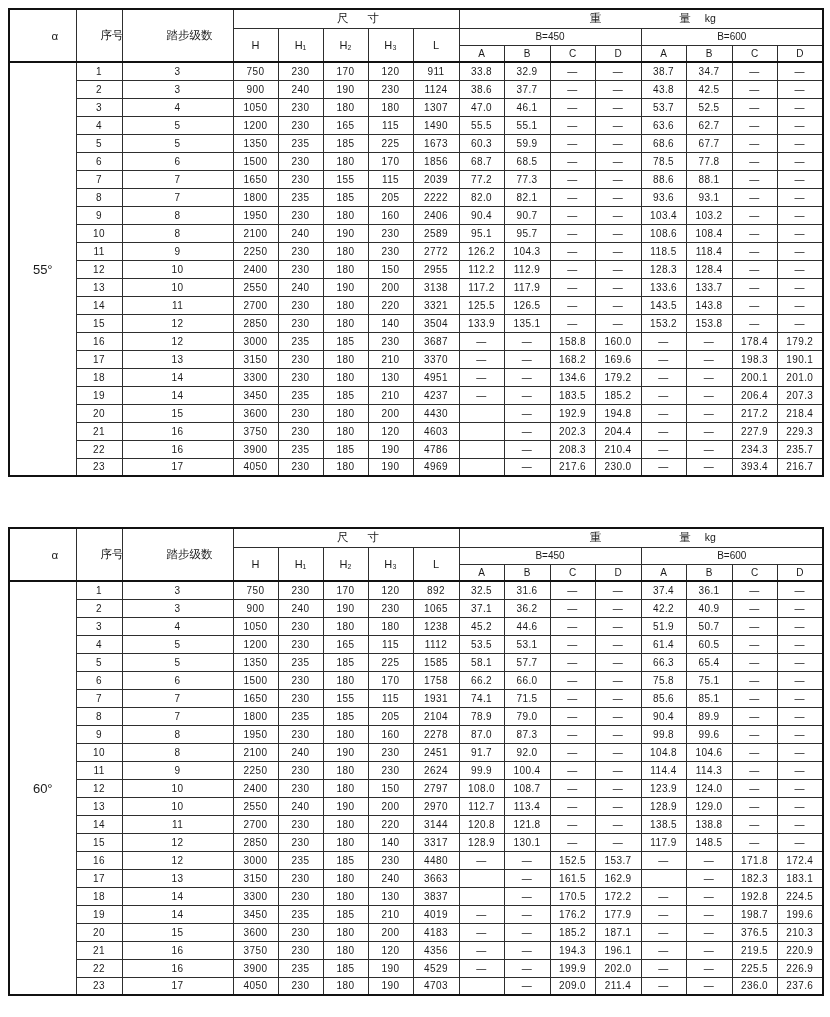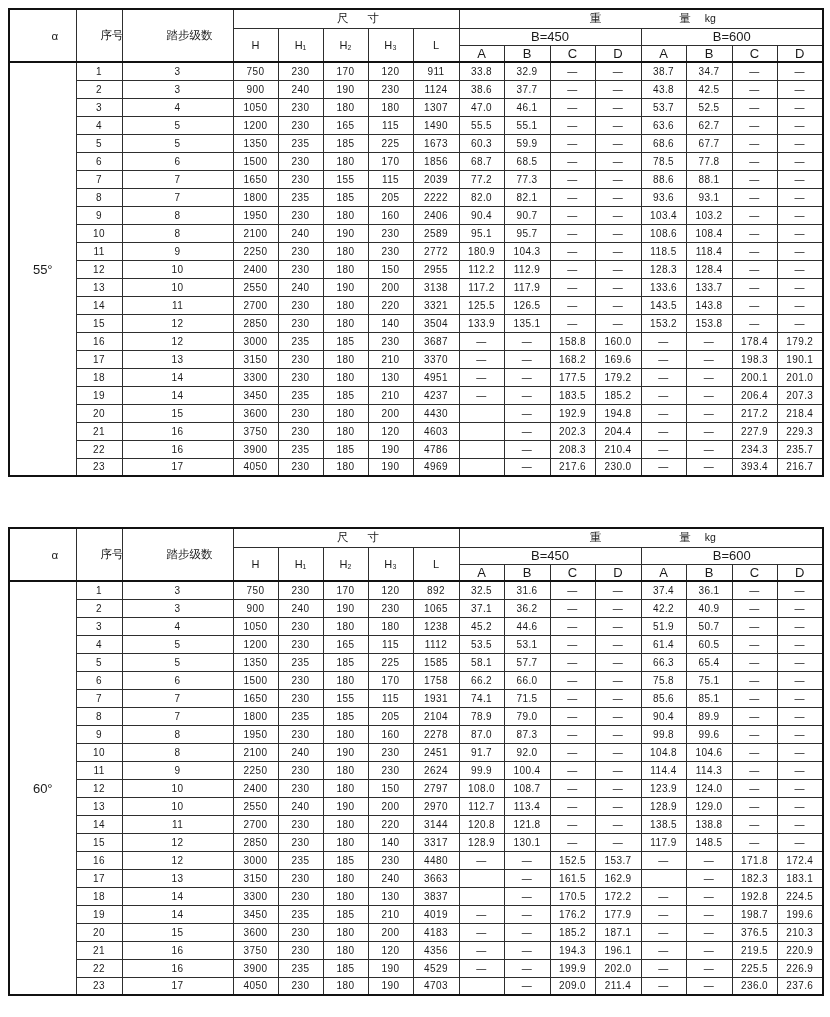--- a/index.html
+++ b/index.html
@@ -21,21 +21,21 @@
     padding: 0;
     text-align: center;
     vertical-align: middle;
     white-space: nowrap;
     overflow: hidden;
     font-weight: normal;
   }
   thead tr:nth-child(1) { height: 19px; }
   thead tr:nth-child(2) { height: 17px; }
   thead tr:nth-child(3) { height: 17px; }
-  thead th { font-size: 13px; }
+  thead th { font-size: 10px; }
   thead th.cjk { font-size: 11.5px; padding-left: 24px; }
   th.dim-title { word-spacing: 16px; }
   th.weight-title .wz2 { margin-left: 78px; }
   th.weight-title .wunit { margin-left: 14px; font-size: 10.5px; }
   .hb { border-bottom: 2px solid #111 !important; }
   tbody tr { height: 18px; }
   tbody td { font-size: 10px; letter-spacing: 0.4px; }
   td.alpha-cell { font-size: 13px; letter-spacing: 0; }
   .sub { font-size: 11px; }
 </style>
@@ -265,21 +265,21 @@
               <td>—</td>
             </tr>
             <tr>
               <td>11</td>
               <td>9</td>
               <td>2250</td>
               <td>230</td>
               <td>180</td>
               <td>230</td>
               <td>2772</td>
-              <td>180.9</td>
+              <td>126.2</td>
               <td>104.3</td>
               <td>—</td>
               <td>—</td>
               <td>118.5</td>
               <td>118.4</td>
               <td>—</td>
               <td>—</td>
             </tr>
             <tr>
               <td>12</td>
@@ -386,21 +386,21 @@
             <tr>
               <td>18</td>
               <td>14</td>
               <td>3300</td>
               <td>230</td>
               <td>180</td>
               <td>130</td>
               <td>4951</td>
               <td>—</td>
               <td>—</td>
-              <td>177.5</td>
+              <td>134.6</td>
               <td>179.2</td>
               <td>—</td>
               <td>—</td>
               <td>200.1</td>
               <td>201.0</td>
             </tr>
             <tr>
               <td>19</td>
               <td>14</td>
               <td>3450</td>

